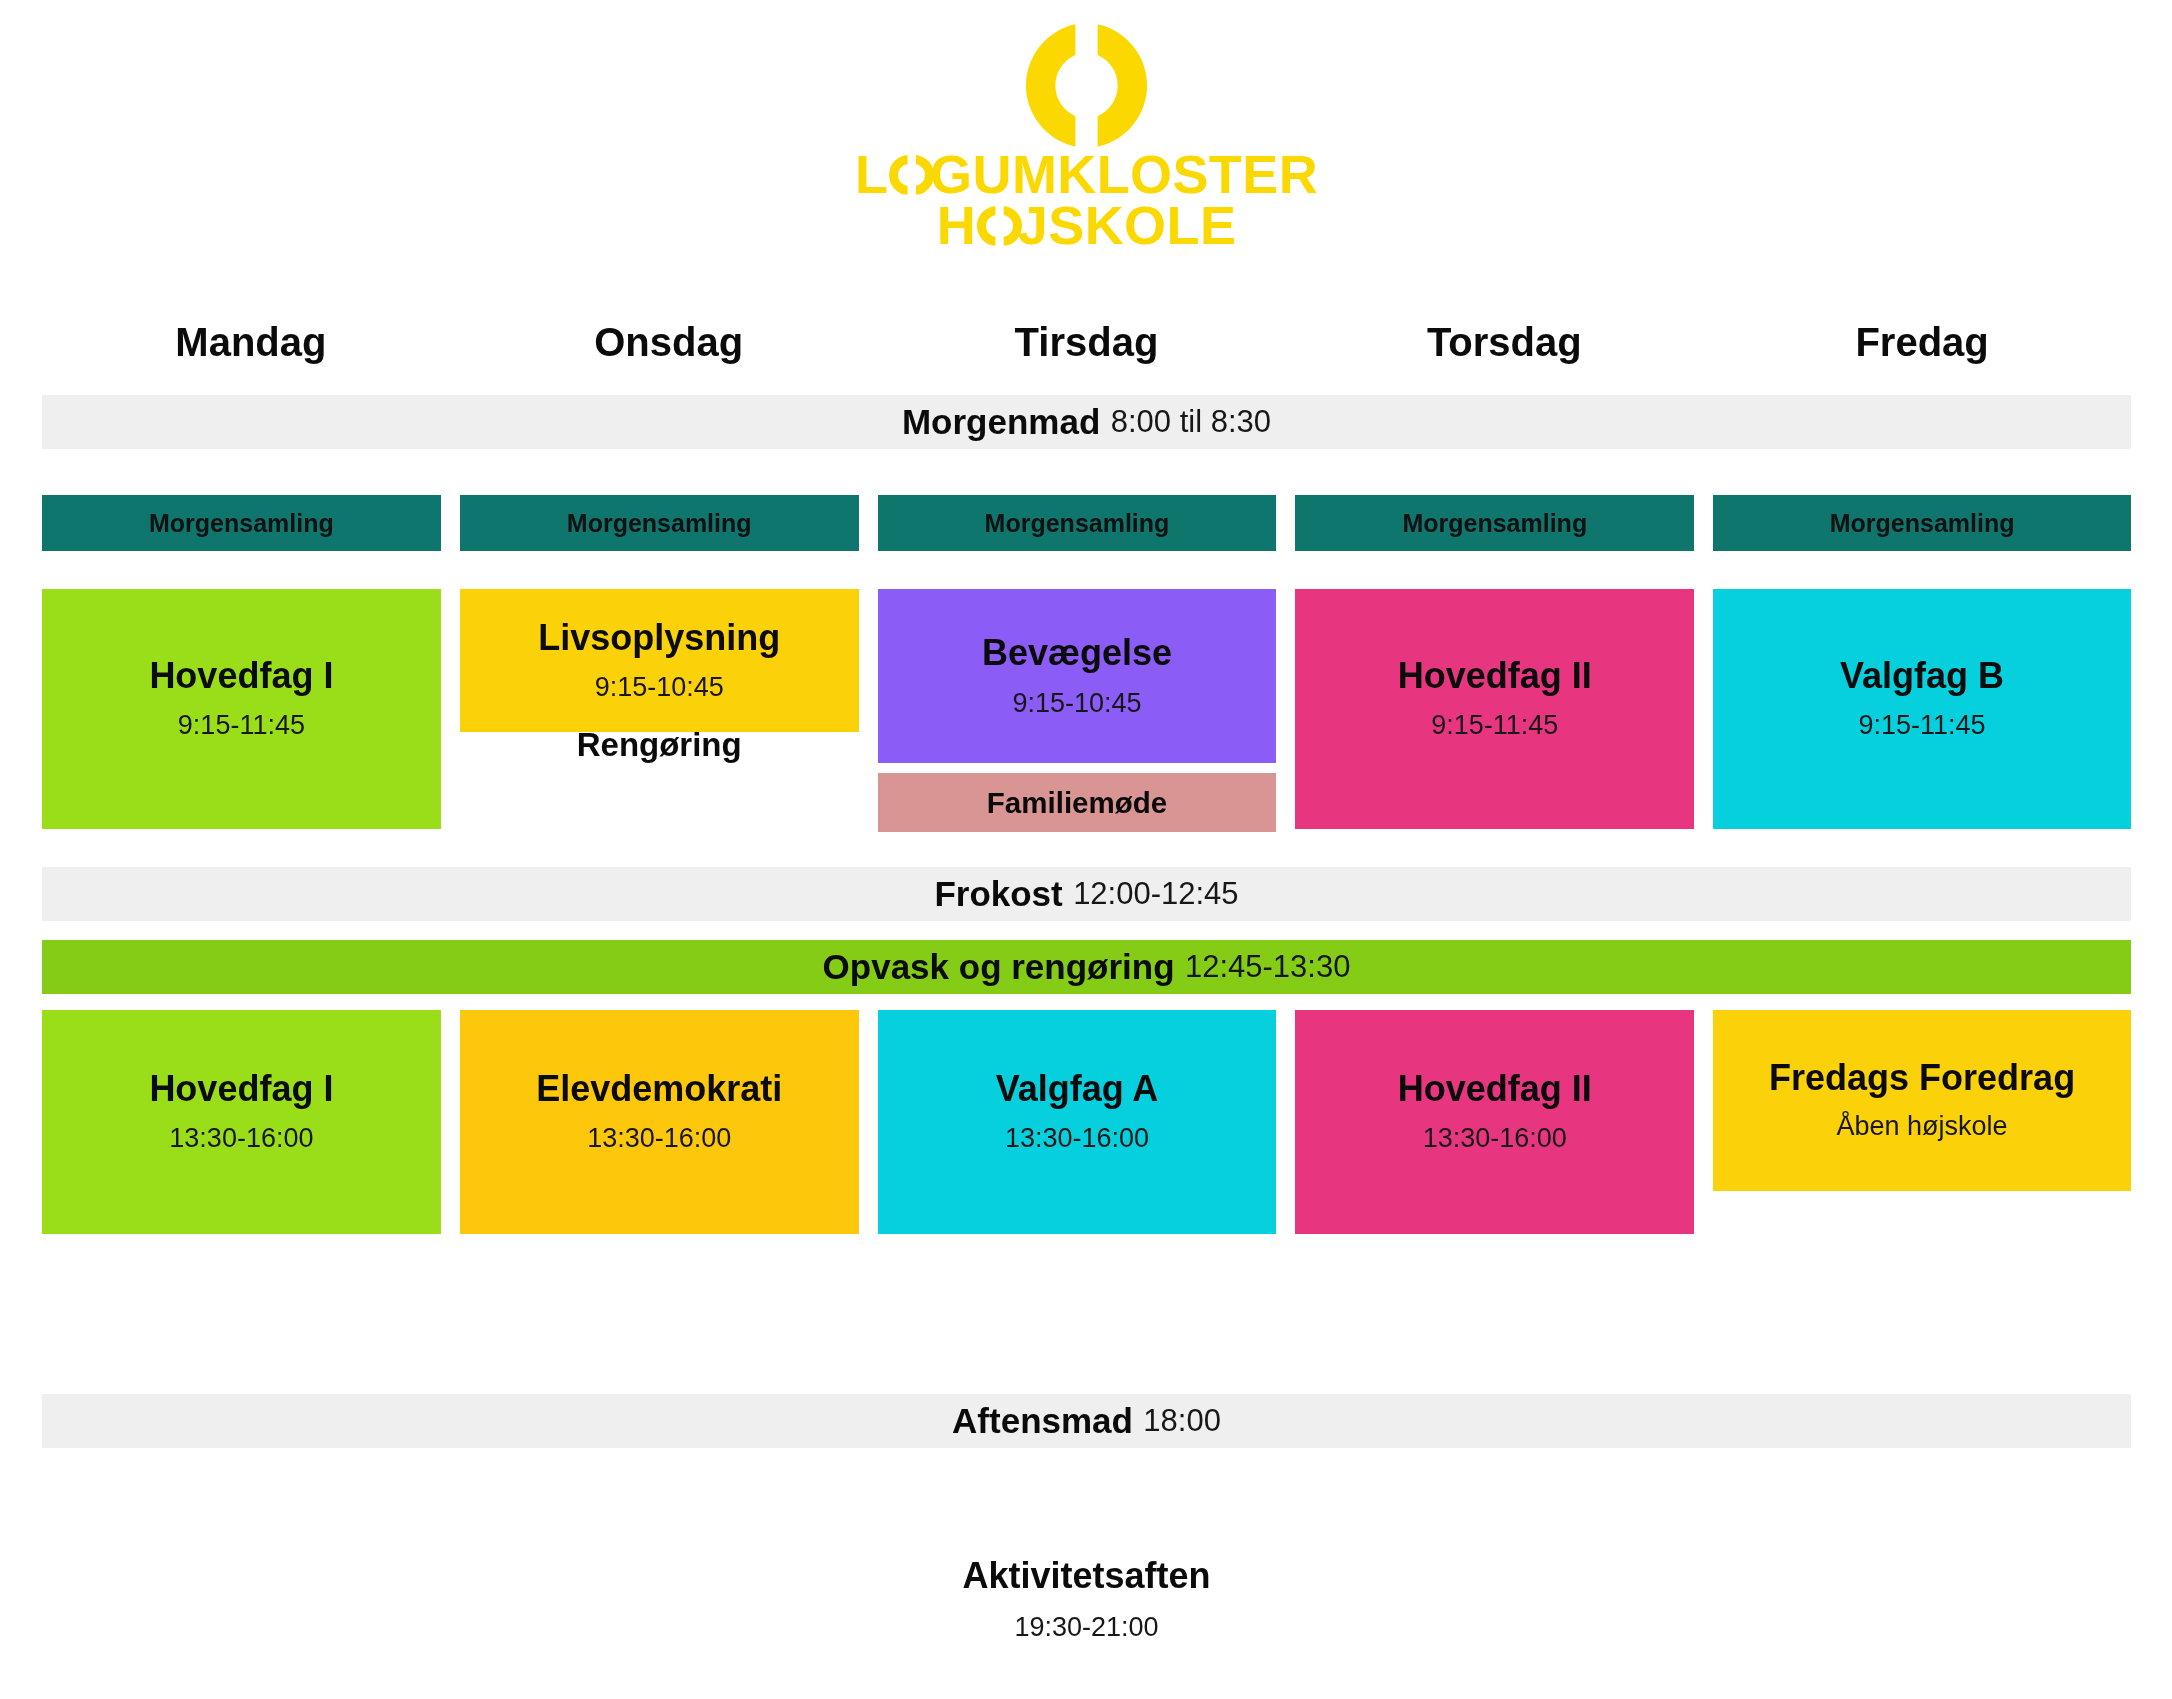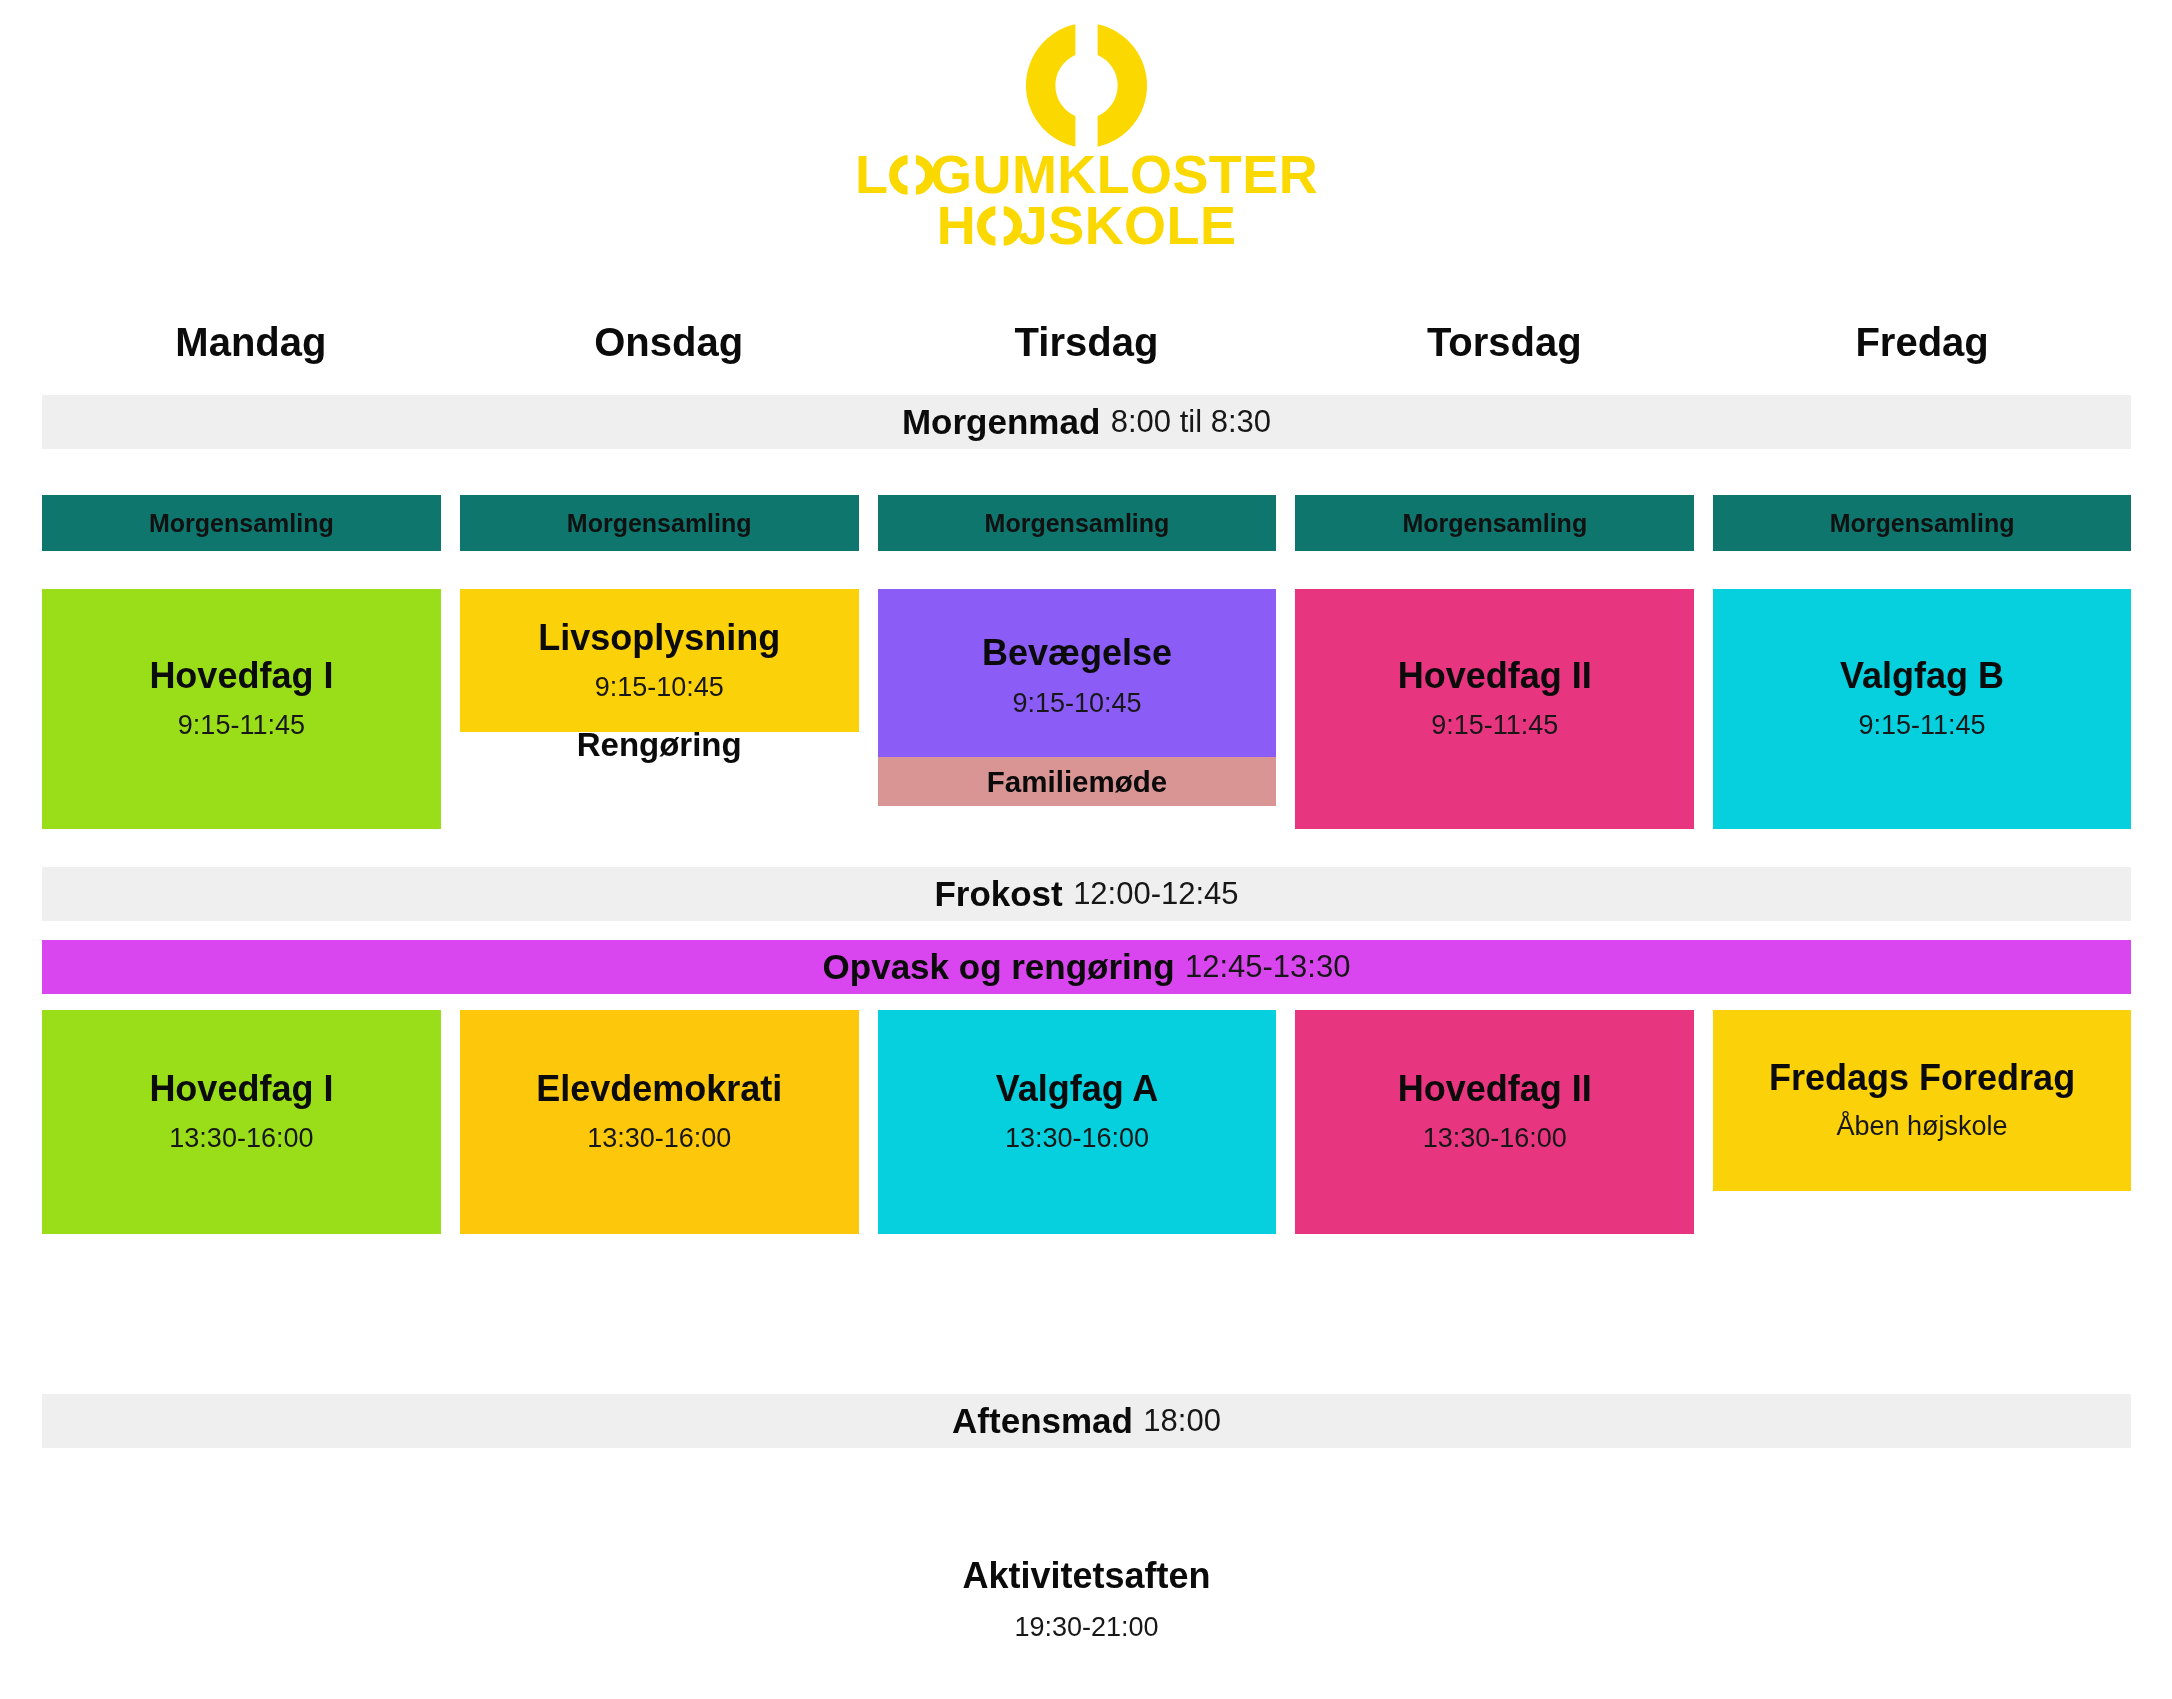--- a/index.html
+++ b/index.html
@@ -204,21 +204,21 @@
     text-align: center;
   }
 
   
   .m-full  { top: 0; height: 240px; }
   .m-short { top: 0; height: 143px; }
   .m-note  { top: 130px; height: 52px; background: transparent; }
   .m-note .cell-title { font-size: 33px; }
 
   .m-pale   { top: 0; height: 174px; }
-  .m-strip  { top: 168px; height: 49px; }
+  .m-strip  { top: 184px; height: 59px; }
   .m-strip .cell-title { font-size: 29.5px; }
 
   
   .a-full  { top: 0; height: 224px; }
   .a-short { top: 0; height: 181px; }
 
   .pad-top-shift { padding-bottom: 21px; }
 
   
   .evening {
@@ -370,21 +370,21 @@
       </div>
         </div>
       </div>
   </div>
 
   <div class="band band-lunch" style="background: rgb(239, 239, 239);">
     <span class="band-title">Frokost</span>
     <span class="band-time">12:00-12:45</span>
   </div>
 
-  <div class="band band-cleanup" style="background: #d946ef;">
+  <div class="band band-cleanup" style="background: #84cc16;">
     <span class="band-title">Opvask og rengøring</span>
     <span class="band-time">12:45-13:30</span>
   </div>
 
   <div class="row row-after">
     <div class="col">
         <div class="col-inner">
       <div class="cell a-full pad-top-shift" style="background: rgb(154, 222, 26);">
         <div class="cell-title">Hovedfag I</div>
         <div class="cell-time">13:30-16:00</div>

